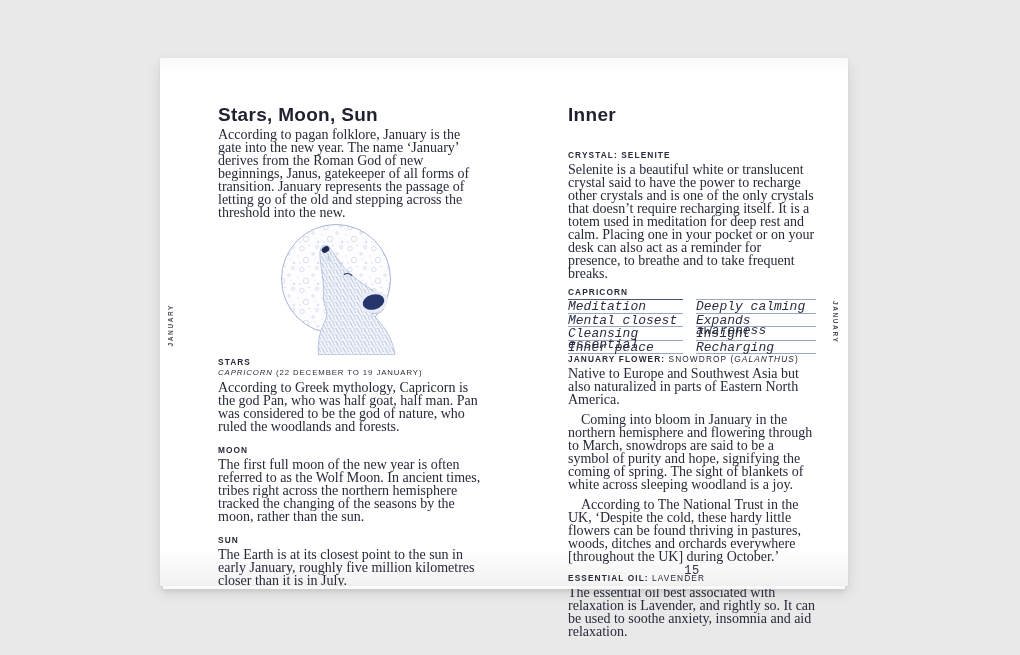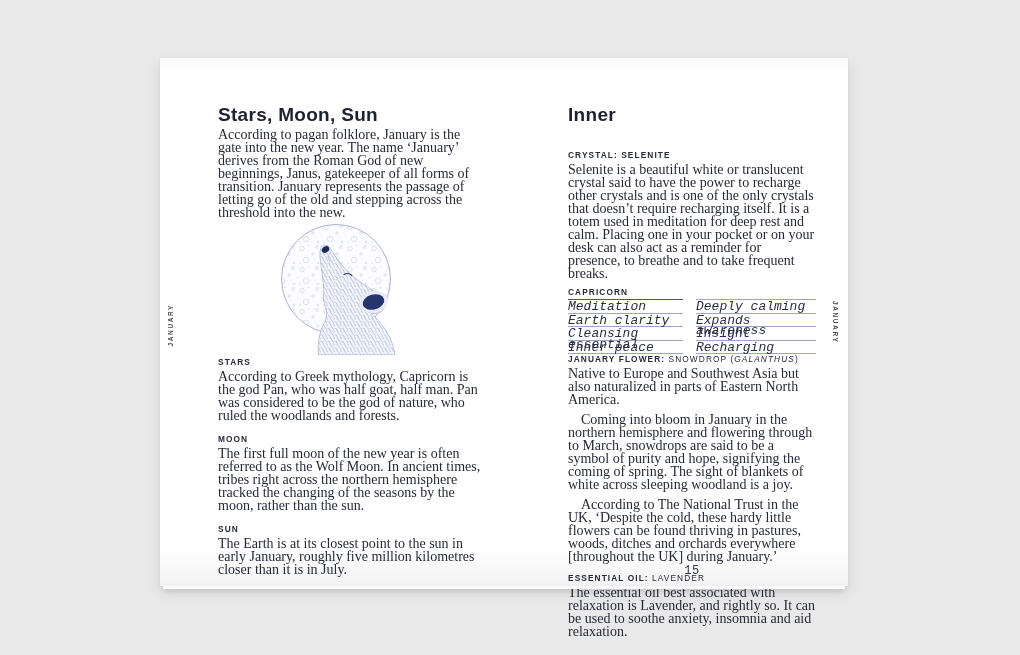--- a/index.html
+++ b/index.html
@@ -145,56 +145,57 @@
             <ellipse cx="203" cy="158" rx="29" ry="21" fill="#e8ecf6" transform="rotate(-15 203 158)"></ellipse>
             <ellipse cx="203" cy="158" rx="22" ry="15" fill="#26356b" transform="rotate(-15 203 158)"></ellipse>
             <ellipse cx="107" cy="53" rx="8" ry="6" fill="#1f2b55" transform="rotate(-30 107 53)"></ellipse>
             <path d="M144,103 Q152,98 160,105" fill="none" stroke="#2a3868" stroke-width="2.2" stroke-linecap="round"></path>
             <path d="M113,62 q-3,9 3,16" fill="none" stroke="#8a98c4" stroke-width="1"></path>
           </g>
         </svg>
       </div>
 
       <div class="kicker mt2">STARS</div>
+      <div class="subcap"><span class="it">CAPRICORN</span><span> (22 DECEMBER TO 19 JANUARY)</span></div>
       <p class="body">According to Greek mythology, Capricorn is the god Pan, who was half goat, half man. Pan was considered to be the god of nature, who ruled the woodlands and forests.</p>
 
       <div class="kicker mt12">MOON</div>
       <p class="body">The first full moon of the new year is often referred to as the Wolf Moon. In ancient times, tribes right across the northern hemisphere tracked the changing of the seasons by the moon, rather than the sun.</p>
 
       <div class="kicker mt12">SUN</div>
       <p class="body">The Earth is at its closest point to the sun in early January, roughly five million kilometres closer than it is in July.</p>
     </section>
 
     <section class="col right">
       <h1 class="title">Inner</h1>
 
       <div class="kicker mt24">CRYSTAL: SELENITE</div>
       <p class="body">Selenite is a beautiful white or translucent crystal said to have the power to recharge other crystals and is one of the only crystals that doesn’t require recharging itself. It is a totem used in meditation for deep rest and calm. Placing one in your pocket or on your desk can also act as a reminder for presence, to breathe and to take frequent breaks.</p>
 
       <div class="sel-table">
         <div class="t-col-a">
           <div class="t-head">CAPRICORN</div>
           <div class="t-cell">Meditation</div>
-          <div class="t-cell">Earth clarity</div>
+          <div class="t-cell">Mental closest</div>
           <div class="t-cell">Cleansing essential</div>
           <div class="t-cell">Inner peace</div>
         </div>
         <div class="t-col-b">
           <div class="t-head spacer"></div>
           <div class="t-cell">Deeply calming</div>
           <div class="t-cell">Expands awareness</div>
           <div class="t-cell">Insight</div>
           <div class="t-cell">Recharging</div>
         </div>
       </div>
 
       <div class="kicker mt14"><span>JANUARY FLOWER:</span><span class="light"> SNOWDROP (</span><span class="light it">GALANTHUS</span><span class="light">)</span></div>
       <p class="body">Native to Europe and Southwest Asia but also naturalized in parts of Eastern North America.</p>
       <p class="body indent">Coming into bloom in January in the northern hemisphere and flowering through to March, snowdrops are said to be a symbol of purity and hope, signifying the coming of spring. The sight of blankets of white across sleeping woodland is a joy.</p>
-      <p class="body indent">According to The National Trust in the UK, ‘Despite the cold, these hardy little flowers can be found thriving in pastures, woods, ditches and orchards everywhere [throughout the UK] during January.’</p>
+      <p class="body indent">According to The National Trust in the UK, ‘Despite the cold, these hardy little flowers can be found thriving in pastures, woods, ditches and orchards everywhere [throughout the UK] during October.’</p>
 
       <div class="kicker mt10"><span>ESSENTIAL OIL:</span><span class="light"> LAVENDER</span></div>
       <p class="body">The essential oil best associated with relaxation is Lavender, and rightly so. It can be used to soothe anxiety, insomnia and aid relaxation.</p>
     </section>
 
     <div class="pagenum">15</div>
   </div>
 </div>
 
 </body></html>

